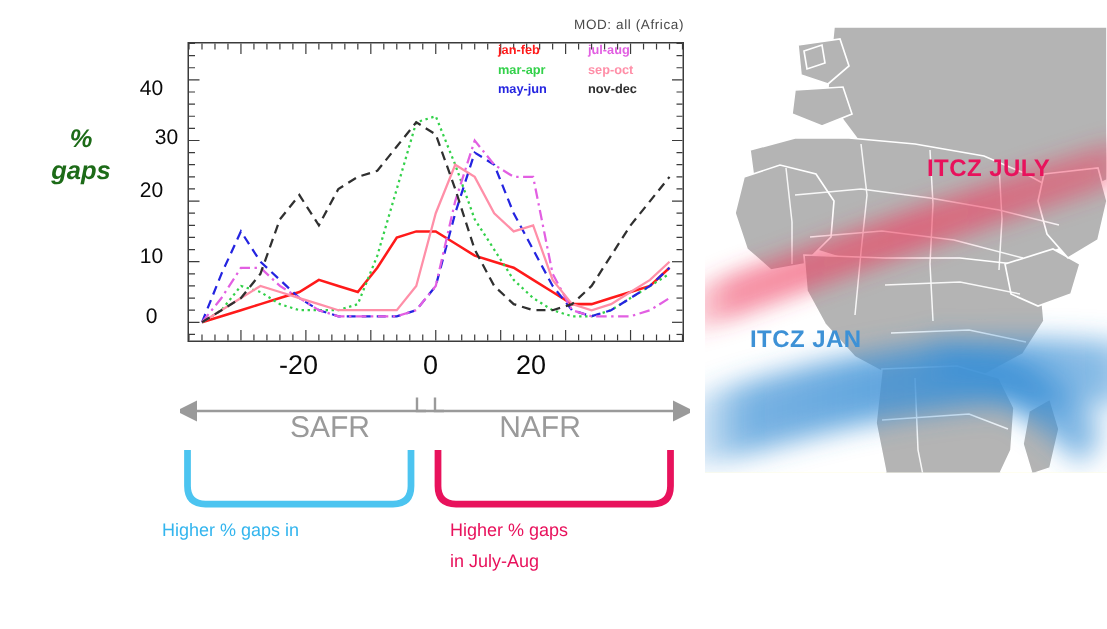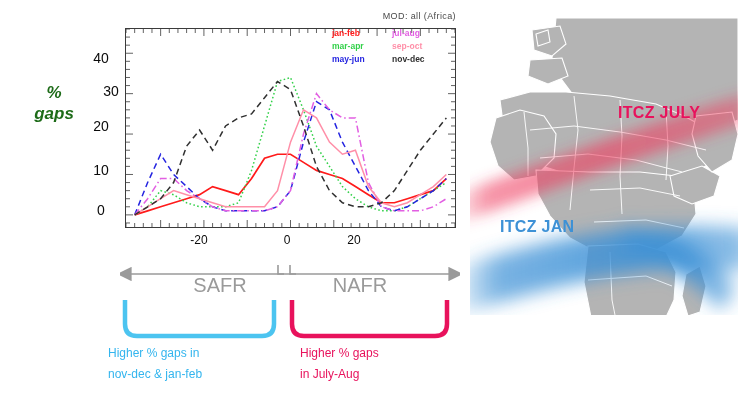--- a/index.html
+++ b/index.html
@@ -34,21 +34,21 @@
   }
 
   #legend{position:absolute;left:332px;top:28px;width:124px;height:40px;
     display:grid;grid-template-columns:60px 64px;grid-template-rows:repeat(3,13px);
     font-size:8.5px;font-weight:bold;font-family:"Liberation Sans",sans-serif;}
   .leg{white-space:nowrap;}
 
   .ytick-label{position:absolute;right:0;text-align:center;width:30px;
     font-size:14px;color:#0a0a0a;font-family:"Liberation Sans",sans-serif;}
   .xtick-label{position:absolute;text-align:center;width:46px;
-    font-size:12px;color:#0a0a0a;font-family:"Liberation Sans",sans-serif;}
+    font-size:18px;color:#0a0a0a;font-family:"Liberation Sans",sans-serif;}
 
   
   #region-axis{position:absolute;left:120px;top:262px;width:340px;height:40px;}
   .region-name{position:absolute;top:12px;width:120px;text-align:center;
     font-size:20px;color:#9a9a9a;font-family:"Liberation Sans",sans-serif;}
 
   
   #brackets{position:absolute;left:112px;top:300px;width:350px;height:40px;}
 
   .annot{position:absolute;text-align:left;font-size:12px;line-height:21px;
@@ -261,21 +261,20 @@
 
     <div id="brackets">
       <svg width="350" height="40" viewBox="0 0 350 40">
         <path d="M13,0 L13,24 Q13,36 25,36 L150,36 Q162,36 162,24 L162,0" stroke="#4cc4f0" stroke-width="4.5" fill="none" stroke-linecap="round"></path>
         <path d="M180,0 L180,24 Q180,36 192,36 L323,36 Q335,36 335,24 L335,0" stroke="#e8125c" stroke-width="4.5" fill="none" stroke-linecap="round"></path>
       </svg>
     </div>
 
     <div class="annot" id="annot-left">
       <div>Higher % gaps in</div>
-      <div>nov-dec &amp; jan-feb</div>
     </div>
     <div class="annot" id="annot-right">
       <div>Higher % gaps</div>
       <div>in July-Aug</div>
     </div>
   </div>
 
   <div id="map-panel">
     <svg width="268" height="419" viewBox="0 0 268 419">
       <defs>

